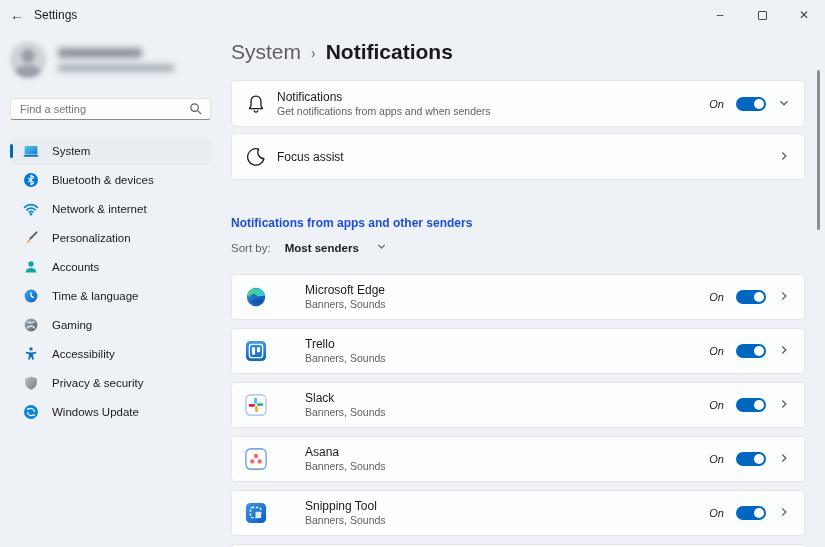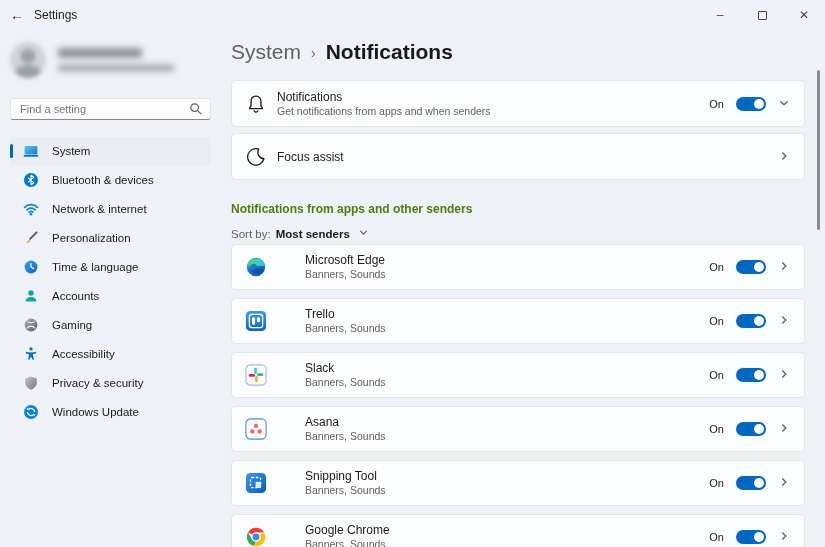--- a/index.html
+++ b/index.html
@@ -45,26 +45,26 @@
   .crumb-sep { font-size:14px; color:#606060; padding-top:2px; }
   .crumb-title { font-size:21px; font-weight:700; color:#191919; }
   .card {
     display:flex; align-items:center; height:47px; margin-bottom:6px;
     background:#fcfdfe; border:1px solid #e3e6ea; border-radius:4px; padding:0 14px 0 13px;
   }
   .card-icon { width:22px; height:22px; margin-right:10px; flex:0 0 auto; display:flex; }
   .card-text { flex:1; min-width:0; }
   .card-title { font-size:12px; color:#1b1b1b; line-height:14px; }
   .card-sub { font-size:10.5px; color:#616161; line-height:13px; margin-top:1px; }
-  .card-right { display:flex; align-items:center; gap:12px; }
+  .card-right { display:flex; align-items:center; gap:12px;font-style:italic; }
   .toggle-label { font-size:11px; color:#1b1b1b; }
   .toggle { position:relative; width:30px; height:14px; border-radius:7px; background:#0067C0; flex:0 0 auto; }
   .toggle .knob { position:absolute; right:2px; top:2px; width:10px; height:10px; border-radius:50%; background:#ffffff; }
-  .section-title { margin-top:22px; font-size:12px; font-weight:700; color:#4d7c0f; }
-  .sort-row { margin-top:11px; margin-bottom:4px; display:flex; align-items:center; gap:5px; font-size:11.5px; }
+  .section-title { margin-top:36px; font-size:12px; font-weight:700; color:#1d4ed8; }
+  .sort-row { margin-top:11px; margin-bottom:20px; display:flex; align-items:center; gap:14px; font-size:11.5px; }
   .sort-label { color:#616161; }
   .sort-value { color:#1b1b1b; font-weight:700; }
   .app-row { height:46px; margin-bottom:8px;gap:28px; }
   .scrollbar-thumb { position:absolute; right:5px; top:70px; width:3px; height:160px; border-radius:2px; background:#8a8d91; }
 </style>
 </head>
 <body>
 
 <div class="window">
 
@@ -144,40 +144,40 @@
           <svg width="16" height="16" viewBox="0 0 16 16">
               <path d="M13.6 2.4 L7.2 8.8" stroke="#5f6368" stroke-width="2" stroke-linecap="round"></path>
               <path d="M6.8 9.2 L3.2 12.8 Q5.8 12.7 7 11.2 Z" fill="#F7941D"></path>
             </svg>
         </span>
         <span>Personalization</span>
       </div>
       <div class="nav-item">
         <span class="nav-icon">
           <svg width="16" height="16" viewBox="0 0 16 16">
+              <circle cx="8" cy="5" r="2.7" fill="#12A4A4"></circle>
+              <path d="M2.6 13.6 a5.4 4.6 0 0 1 10.8 0 Z" fill="#12A4A4"></path>
+            </svg>
+        </span>
+        <span>Accounts</span>
+      </div>
+      <div class="nav-item">
+        <span class="nav-icon">
+          <svg width="16" height="16" viewBox="0 0 16 16">
               <defs>
                 <linearGradient id="clkG" x1="0" y1="0" x2="1" y2="1">
                   <stop offset="0" stop-color="#3AA7F7"></stop>
                   <stop offset="1" stop-color="#0C5FB8"></stop>
                 </linearGradient>
               </defs>
               <circle cx="8" cy="8" r="6.4" fill="url(#clkG)"></circle>
               <path d="M8 4.6 V8 L10.6 9.6" fill="none" stroke="#fff" stroke-width="1.3" stroke-linecap="round"></path>
             </svg>
         </span>
         <span>Time &amp; language</span>
-      </div>
-      <div class="nav-item">
-        <span class="nav-icon">
-          <svg width="16" height="16" viewBox="0 0 16 16">
-              <circle cx="8" cy="5" r="2.7" fill="#12A4A4"></circle>
-              <path d="M2.6 13.6 a5.4 4.6 0 0 1 10.8 0 Z" fill="#12A4A4"></path>
-            </svg>
-        </span>
-        <span>Accounts</span>
       </div>
       <div class="nav-item">
         <span class="nav-icon">
           <svg width="16" height="16" viewBox="0 0 16 16">
               <defs>
                 <linearGradient id="xbxG" x1="0" y1="0" x2="1" y2="1">
                   <stop offset="0" stop-color="#A9B5BD"></stop>
                   <stop offset="1" stop-color="#525F68"></stop>
                 </linearGradient>
               </defs>

